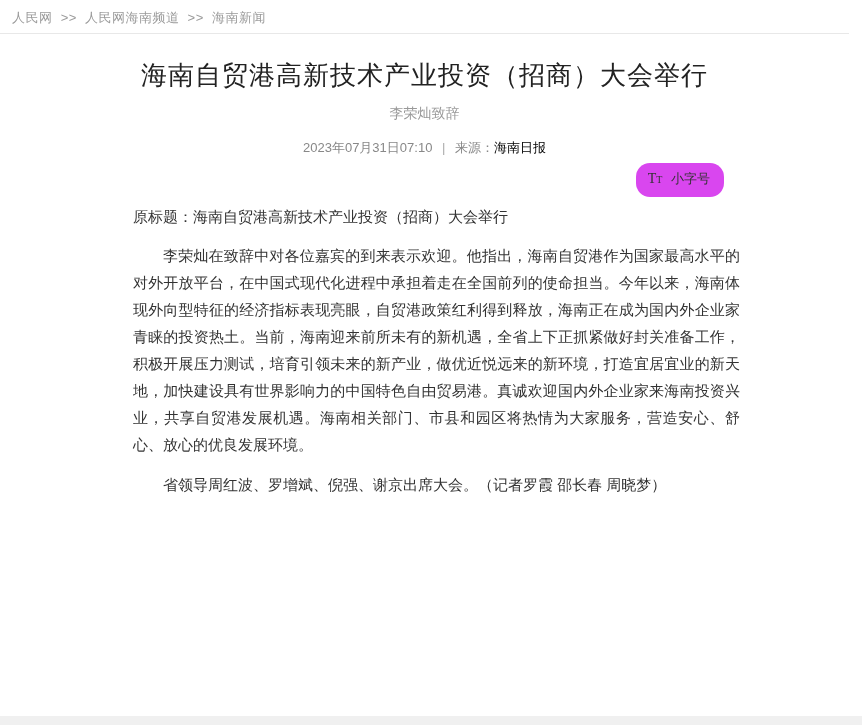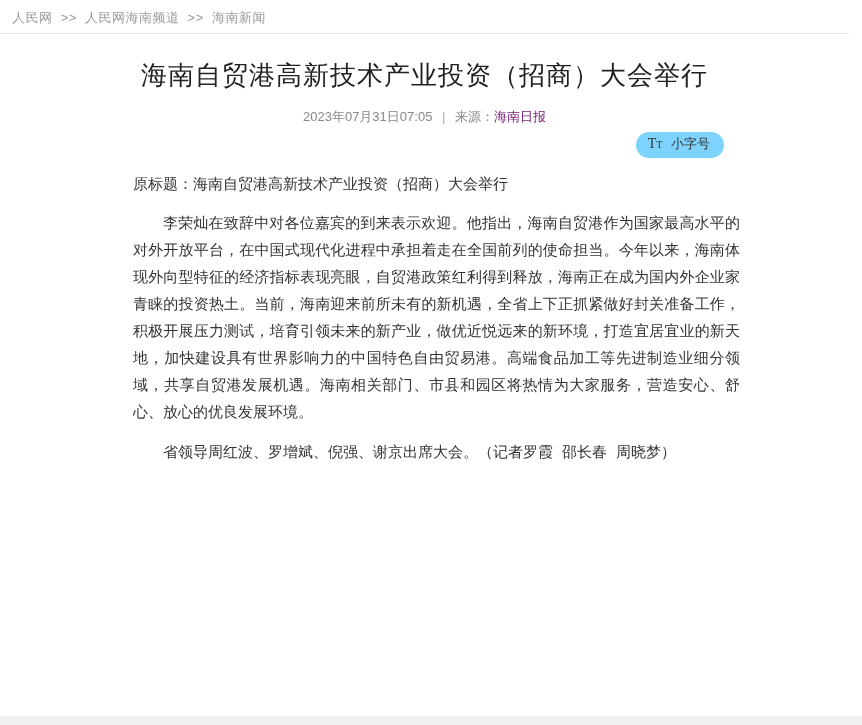--- a/index.html
+++ b/index.html
@@ -36,54 +36,54 @@
   .article-subtitle {
     margin-top: 13px;
     font-size: 14px;
     color: #999;
   }
   .article-meta {
     margin-top: 16px;
     font-size: 13px;
     color: #888;
   }
-  .article-meta .src-link { color: #701a75; text-decoration: none; cursor: pointer; }
+  .article-meta .src-link { color: #000000; text-decoration: none; cursor: pointer; }
   .meta-divider { margin: 0 6px; color: #aaa; }
 
   
   .toolbar-row {
     width: 607px;
     margin: 6px 0 0 133px;
     text-align: right;
     height: 28px;
   }
   .font-size-pill {
     display: inline-block;
-    background: #7dd3fc;
+    background: #d946ef;
     border-radius: 14px;
     padding: 4px 14px 5px 12px;
     font-size: 13px;
     color: #333;
     cursor: pointer;
     margin-right: 16px;
-    line-height: 16px;
+    line-height: 24px;
   }
   .font-size-pill .t-big { font-family: "Liberation Serif", "DejaVu Serif", serif; font-size: 14px; }
   .font-size-pill .t-small { font-family: "Liberation Serif", "DejaVu Serif", serif; font-size: 10px; }
   .font-size-pill .pill-label { margin-left: 5px; }
 
   
   .article-body {
     width: 607px;
     margin: 6px 0 0 133px;
     font-size: 15px;
     color: #333;
     line-height: 27px;
   }
-  .article-body p { margin: 12px 0 13px 0; text-indent: 2em; text-align: justify; font-family: Liberation Mono, monospace; }
+  .article-body p { margin: 12px 0 13px 0; text-indent: 2em; text-align: justify; }
   .article-body p.original-title { text-indent: 0; margin-bottom: 9px; }
 
   
   .footer-strip {
     position: absolute;
     left: 0; bottom: 0;
     width: 862px; height: 9px;
     background: #f0f0f0;
   }
 </style>
@@ -95,37 +95,38 @@
   <div class="breadcrumb">
     <a>人民网</a>
     <span class="sep">&gt;&gt;</span>
     <a>人民网海南频道</a>
     <span class="sep">&gt;&gt;</span>
     <a>海南新闻</a>
   </div>
 
   <div class="article-header">
     <h1 class="article-title">海南自贸港高新技术产业投资（招商）大会举行</h1>
+    <div class="article-subtitle">李荣灿致辞</div>
     <div class="article-meta">
-      <span>2023年07月31日07:05</span>
+      <span>2023年07月31日07:10</span>
       <span class="meta-divider">|</span>
       <span>来源：</span><a class="src-link">海南日报</a>
     </div>
   </div>
 
   <div class="toolbar-row">
     <span class="font-size-pill">
       <span class="t-big">T</span><span class="t-small">T</span>
       <span class="pill-label">小字号</span>
     </span>
   </div>
 
   <div class="article-body">
     <p class="original-title">
       <span>原标题：</span><span>海南自贸港高新技术产业投资（招商）大会举行</span>
     </p>
-    <p>李荣灿在致辞中对各位嘉宾的到来表示欢迎。他指出，海南自贸港作为国家最高水平的对外开放平台，在中国式现代化进程中承担着走在全国前列的使命担当。今年以来，海南体现外向型特征的经济指标表现亮眼，自贸港政策红利得到释放，海南正在成为国内外企业家青睐的投资热土。当前，海南迎来前所未有的新机遇，全省上下正抓紧做好封关准备工作，积极开展压力测试，培育引领未来的新产业，做优近悦远来的新环境，打造宜居宜业的新天地，加快建设具有世界影响力的中国特色自由贸易港。高端食品加工等先进制造业细分领域，共享自贸港发展机遇。海南相关部门、市县和园区将热情为大家服务，营造安心、舒心、放心的优良发展环境。</p>
+    <p>李荣灿在致辞中对各位嘉宾的到来表示欢迎。他指出，海南自贸港作为国家最高水平的对外开放平台，在中国式现代化进程中承担着走在全国前列的使命担当。今年以来，海南体现外向型特征的经济指标表现亮眼，自贸港政策红利得到释放，海南正在成为国内外企业家青睐的投资热土。当前，海南迎来前所未有的新机遇，全省上下正抓紧做好封关准备工作，积极开展压力测试，培育引领未来的新产业，做优近悦远来的新环境，打造宜居宜业的新天地，加快建设具有世界影响力的中国特色自由贸易港。真诚欢迎国内外企业家来海南投资兴业，共享自贸港发展机遇。海南相关部门、市县和园区将热情为大家服务，营造安心、舒心、放心的优良发展环境。</p>
     <p>省领导周红波、罗增斌、倪强、谢京出席大会。（记者罗霞 邵长春 周晓梦）</p>
   </div>
 
   <div class="footer-strip"></div>
 
 </div>
 
 </body></html>

